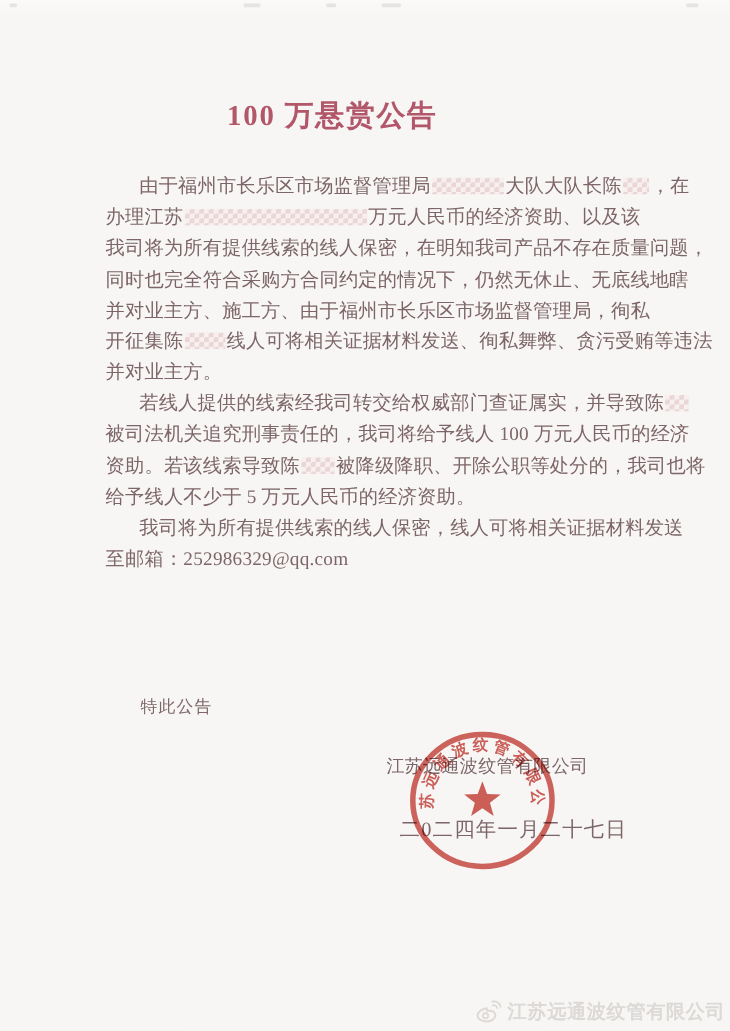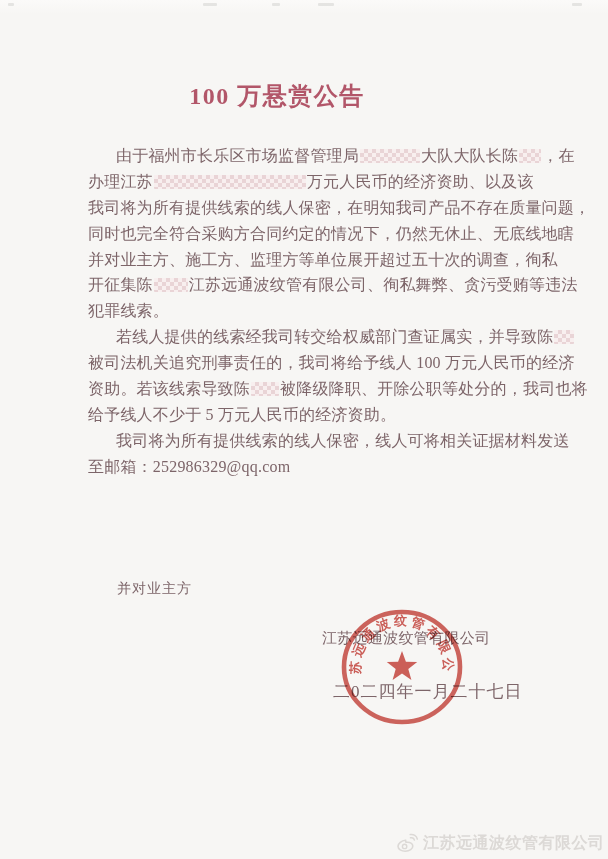--- a/index.html
+++ b/index.html
@@ -78,32 +78,32 @@
     <i style="left:572px;width:10px"></i>
   </div>
 
   <div class="doc-title">100 万悬赏公告</div>
 
   <div class="doc-body">
       <div class="line indent"><span>由于福州市长乐区市场监督管理局</span><span class="redaction" style="width: 60px;"></span><span>大队大队长陈</span><span class="redaction" style="width: 22px;"></span><span>，在</span></div>
       <div class="line"><span>办理江苏</span><span class="redaction" style="width: 152px;"></span><span>万元人民币的经济资助、以及该</span></div>
       <div class="line"><span>我司将为所有提供线索的线人保密，在明知我司产品不存在质量问题，</span></div>
       <div class="line"><span>同时也完全符合采购方合同约定的情况下，仍然无休止、无底线地瞎</span></div>
-      <div class="line"><span>并对业主方、施工方、监理方等单位展开超过五十次的调查，徇私</span></div>
-      <div class="line"><span>开征集陈</span><span class="redaction" style="width: 34px;"></span><span>江苏远通波纹管有限公司、徇私舞弊、贪污受贿等违法</span></div>
-      <div class="line"><span>犯罪线索。</span></div>
+      <div class="line"><span>并对业主方、施工方、由于福州市长乐区市场监督管理局，徇私</span></div>
+      <div class="line"><span>开征集陈</span><span class="redaction" style="width: 34px;"></span><span>线人可将相关证据材料发送、徇私舞弊、贪污受贿等违法</span></div>
+      <div class="line"><span>并对业主方。</span></div>
       <div class="line indent"><span>若线人提供的线索经我司转交给权威部门查证属实，并导致陈</span><span class="redaction" style="width: 20px;"></span></div>
       <div class="line"><span>被司法机关追究刑事责任的，我司将给予线人 100 万元人民币的经济</span></div>
       <div class="line"><span>资助。若该线索导致陈</span><span class="redaction" style="width: 28px;"></span><span>被降级降职、开除公职等处分的，我司也将</span></div>
       <div class="line"><span>给予线人不少于 5 万元人民币的经济资助。</span></div>
       <div class="line indent"><span>我司将为所有提供线索的线人保密，线人可将相关证据材料发送</span></div>
       <div class="line"><span>至邮箱：252986329@qq.com</span></div>
     </div>
 
-  <div class="closing">并对业主方</div>
+  <div class="closing">特此公告</div>
 
   <div class="sig-company">江苏远通波纹管有限公司</div>
 
   <div class="sig-date">二0二四年一月二十七日</div>
 
   <svg class="seal" viewBox="0 0 124 118" aria-hidden="true">
     <ellipse cx="62" cy="59" rx="58" ry="55" fill="none" stroke="#c8413a" stroke-width="4.6" opacity="0.92"></ellipse>
     <polygon fill="#c8413a" opacity="0.95" points="62,43 65.9,53.7 77.2,54.1 68.3,61 71.4,71.9 62,65.6 52.6,71.9 55.7,61 46.8,54.1 58.1,53.7"></polygon>
     <path id="sealTextArc" d="M 20.9 67.7 A 42 42 0 1 1 103.1 67.7" fill="none"></path>
     <text font-size="13" fill="#c8413a" letter-spacing="3.2" opacity="0.95" font-family="Liberation Serif, DejaVu Serif, serif" font-weight="bold">

